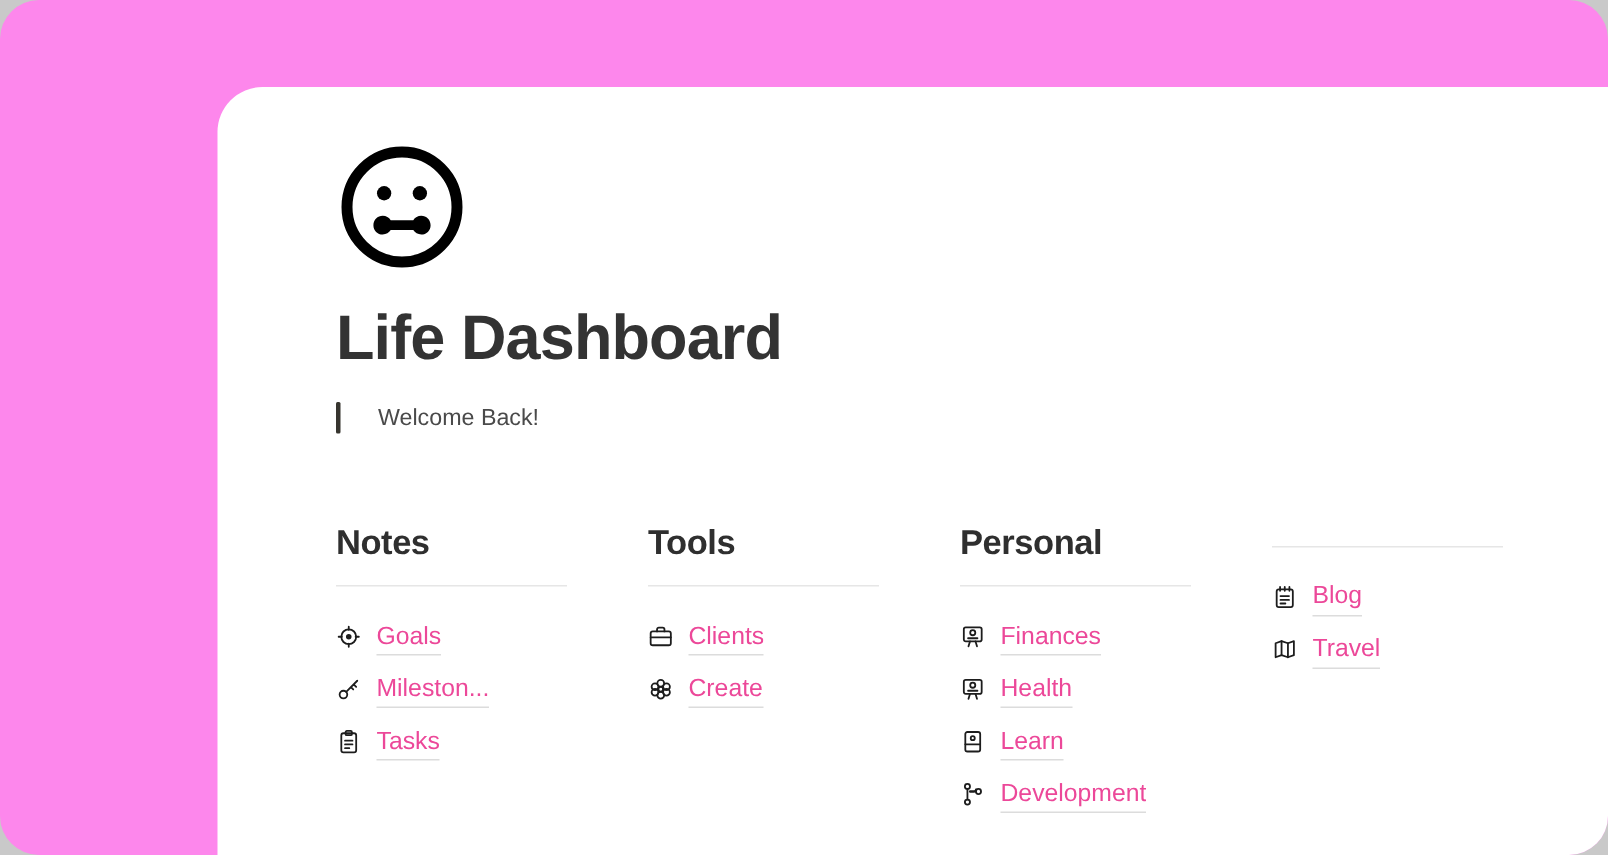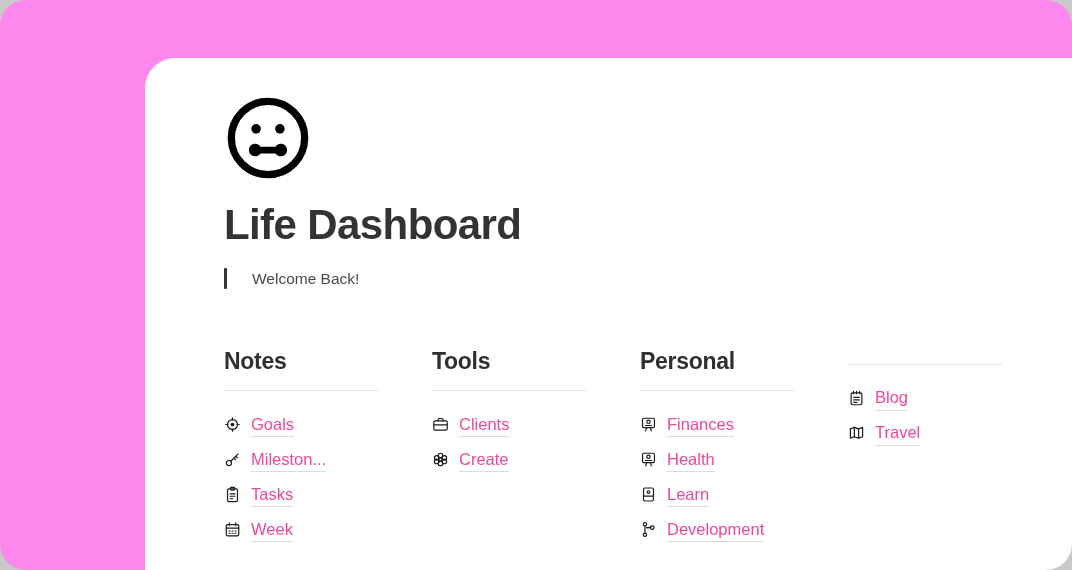--- a/index.html
+++ b/index.html
@@ -207,30 +207,20 @@
               <li class="link-item">
                 <span class="link-icon">
                   <svg viewBox="0 0 24 24">
                     <rect x="5" y="4" width="14" height="18" rx="2" stroke="currentColor" stroke-width="1.7" stroke-linecap="round" stroke-linejoin="round" fill="none"></rect>
                     <rect x="9" y="1.8" width="6" height="4" rx="1.2" stroke="currentColor" stroke-width="1.7" stroke-linecap="round" stroke-linejoin="round" fill="none"></rect>
                     <path d="M8.5 11h7M8.5 14.5h7M8.5 18h4" stroke="currentColor" stroke-width="1.7" stroke-linecap="round" stroke-linejoin="round" fill="none"></path>
                   </svg>
                 </span>
                 <span class="link-label">Tasks</span>
               </li>
-              <li class="link-item">
-                <span class="link-icon">
-                  <svg viewBox="0 0 24 24">
-                    <rect x="3.2" y="5" width="17.6" height="16" rx="2" stroke="currentColor" stroke-width="1.7" stroke-linecap="round" stroke-linejoin="round" fill="none"></rect>
-                    <path d="M3.2 10h17.6M7.5 2.5v4M16.5 2.5v4" stroke="currentColor" stroke-width="1.7" stroke-linecap="round" stroke-linejoin="round" fill="none"></path>
-                    <path d="M7 14h1.6M11.2 14h1.6M15.4 14h1.6M7 17.4h1.6M11.2 17.4h1.6M15.4 17.4h1.6" stroke="currentColor" stroke-width="1.5" stroke-linecap="round"></path>
-                  </svg>
-                </span>
-                <span class="link-label">Week</span>
-              </li>
             </ul>
           </div>
           <div class="column">
             <div class="column-header">Tools</div>
             <div class="column-divider"></div>
             <ul class="link-list">
               <li class="link-item">
                 <span class="link-icon">
                   <svg viewBox="0 0 24 24">
                     <rect x="2.5" y="7" width="19" height="13" rx="2" stroke="currentColor" stroke-width="1.7" stroke-linecap="round" stroke-linejoin="round" fill="none"></rect>

